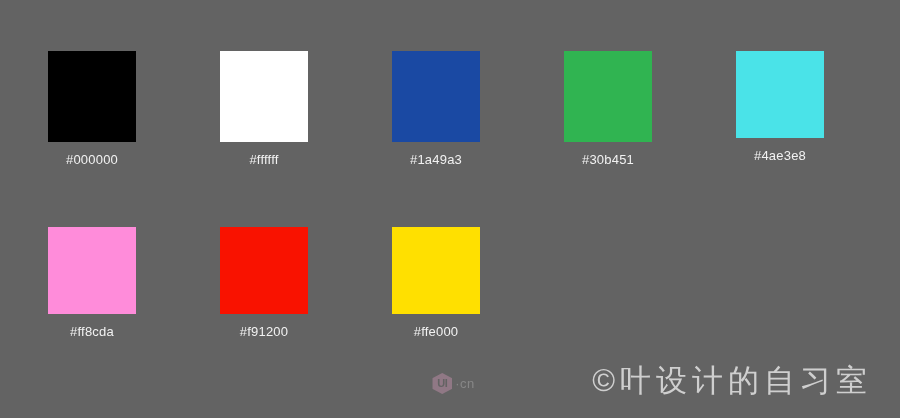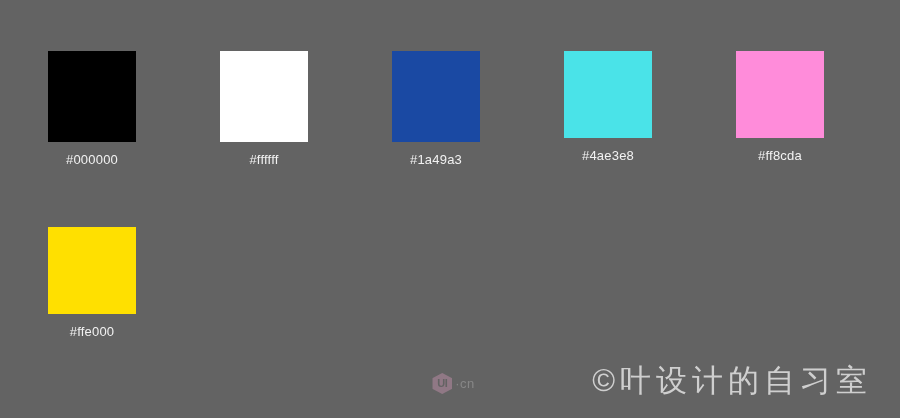--- a/index.html
+++ b/index.html
@@ -119,32 +119,40 @@
       <div class="swatch-chip" style="background:#ffffff"></div>
       <div class="swatch-label">#ffffff</div>
     </div>
 
     <div class="swatch-cell row1">
       <div class="swatch-chip" style="background:#1a49a3"></div>
       <div class="swatch-label">#1a49a3</div>
     </div>
 
 
+    <div class="swatch-cell row1">
+      <div class="swatch-chip" style="background:#30b451"></div>
+      <div class="swatch-label">#30b451</div>
+    </div>
 
     <div class="swatch-cell row2">
       <div class="swatch-chip" style="background:#4ae3e8"></div>
       <div class="swatch-label">#4ae3e8</div>
     </div>
 
 
     <div class="swatch-cell row2">
       <div class="swatch-chip" style="background:#ff8cda"></div>
       <div class="swatch-label">#ff8cda</div>
     </div>
 
+    <div class="swatch-cell row2">
+      <div class="swatch-chip" style="background:#f91200"></div>
+      <div class="swatch-label">#f91200</div>
+    </div>
 
     <div class="swatch-cell row2">
       <div class="swatch-chip" style="background:#ffe000"></div>
       <div class="swatch-label">#ffe000</div>
     </div>
 
   </div>
 
   <div id="site-logo-watermark">
     <span class="logo-mark">

